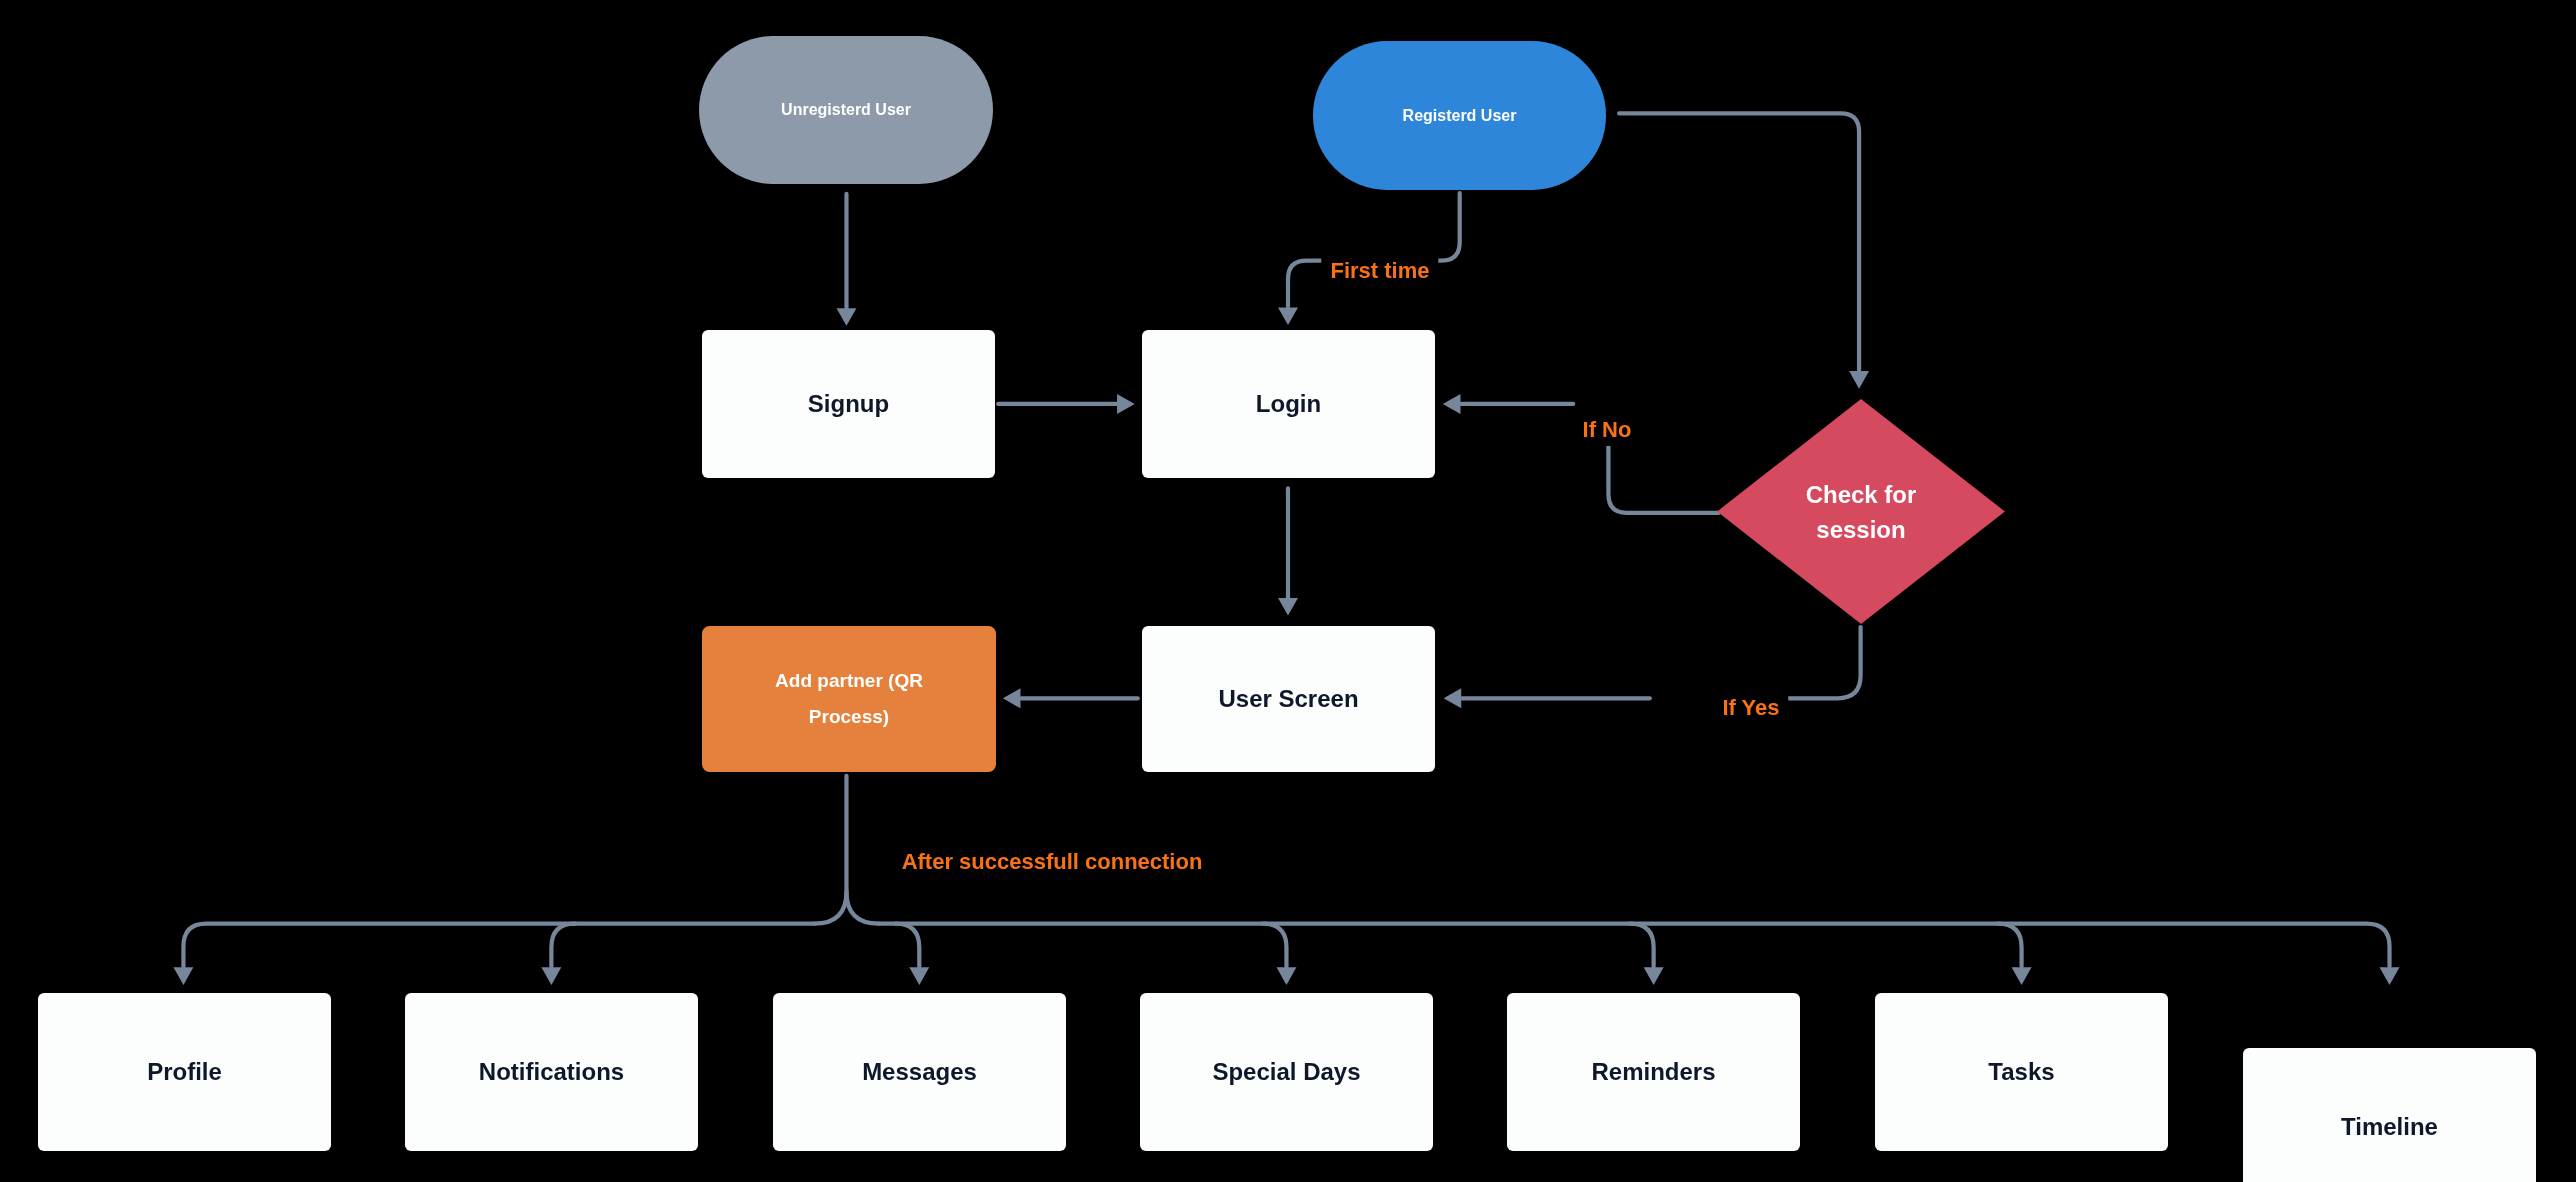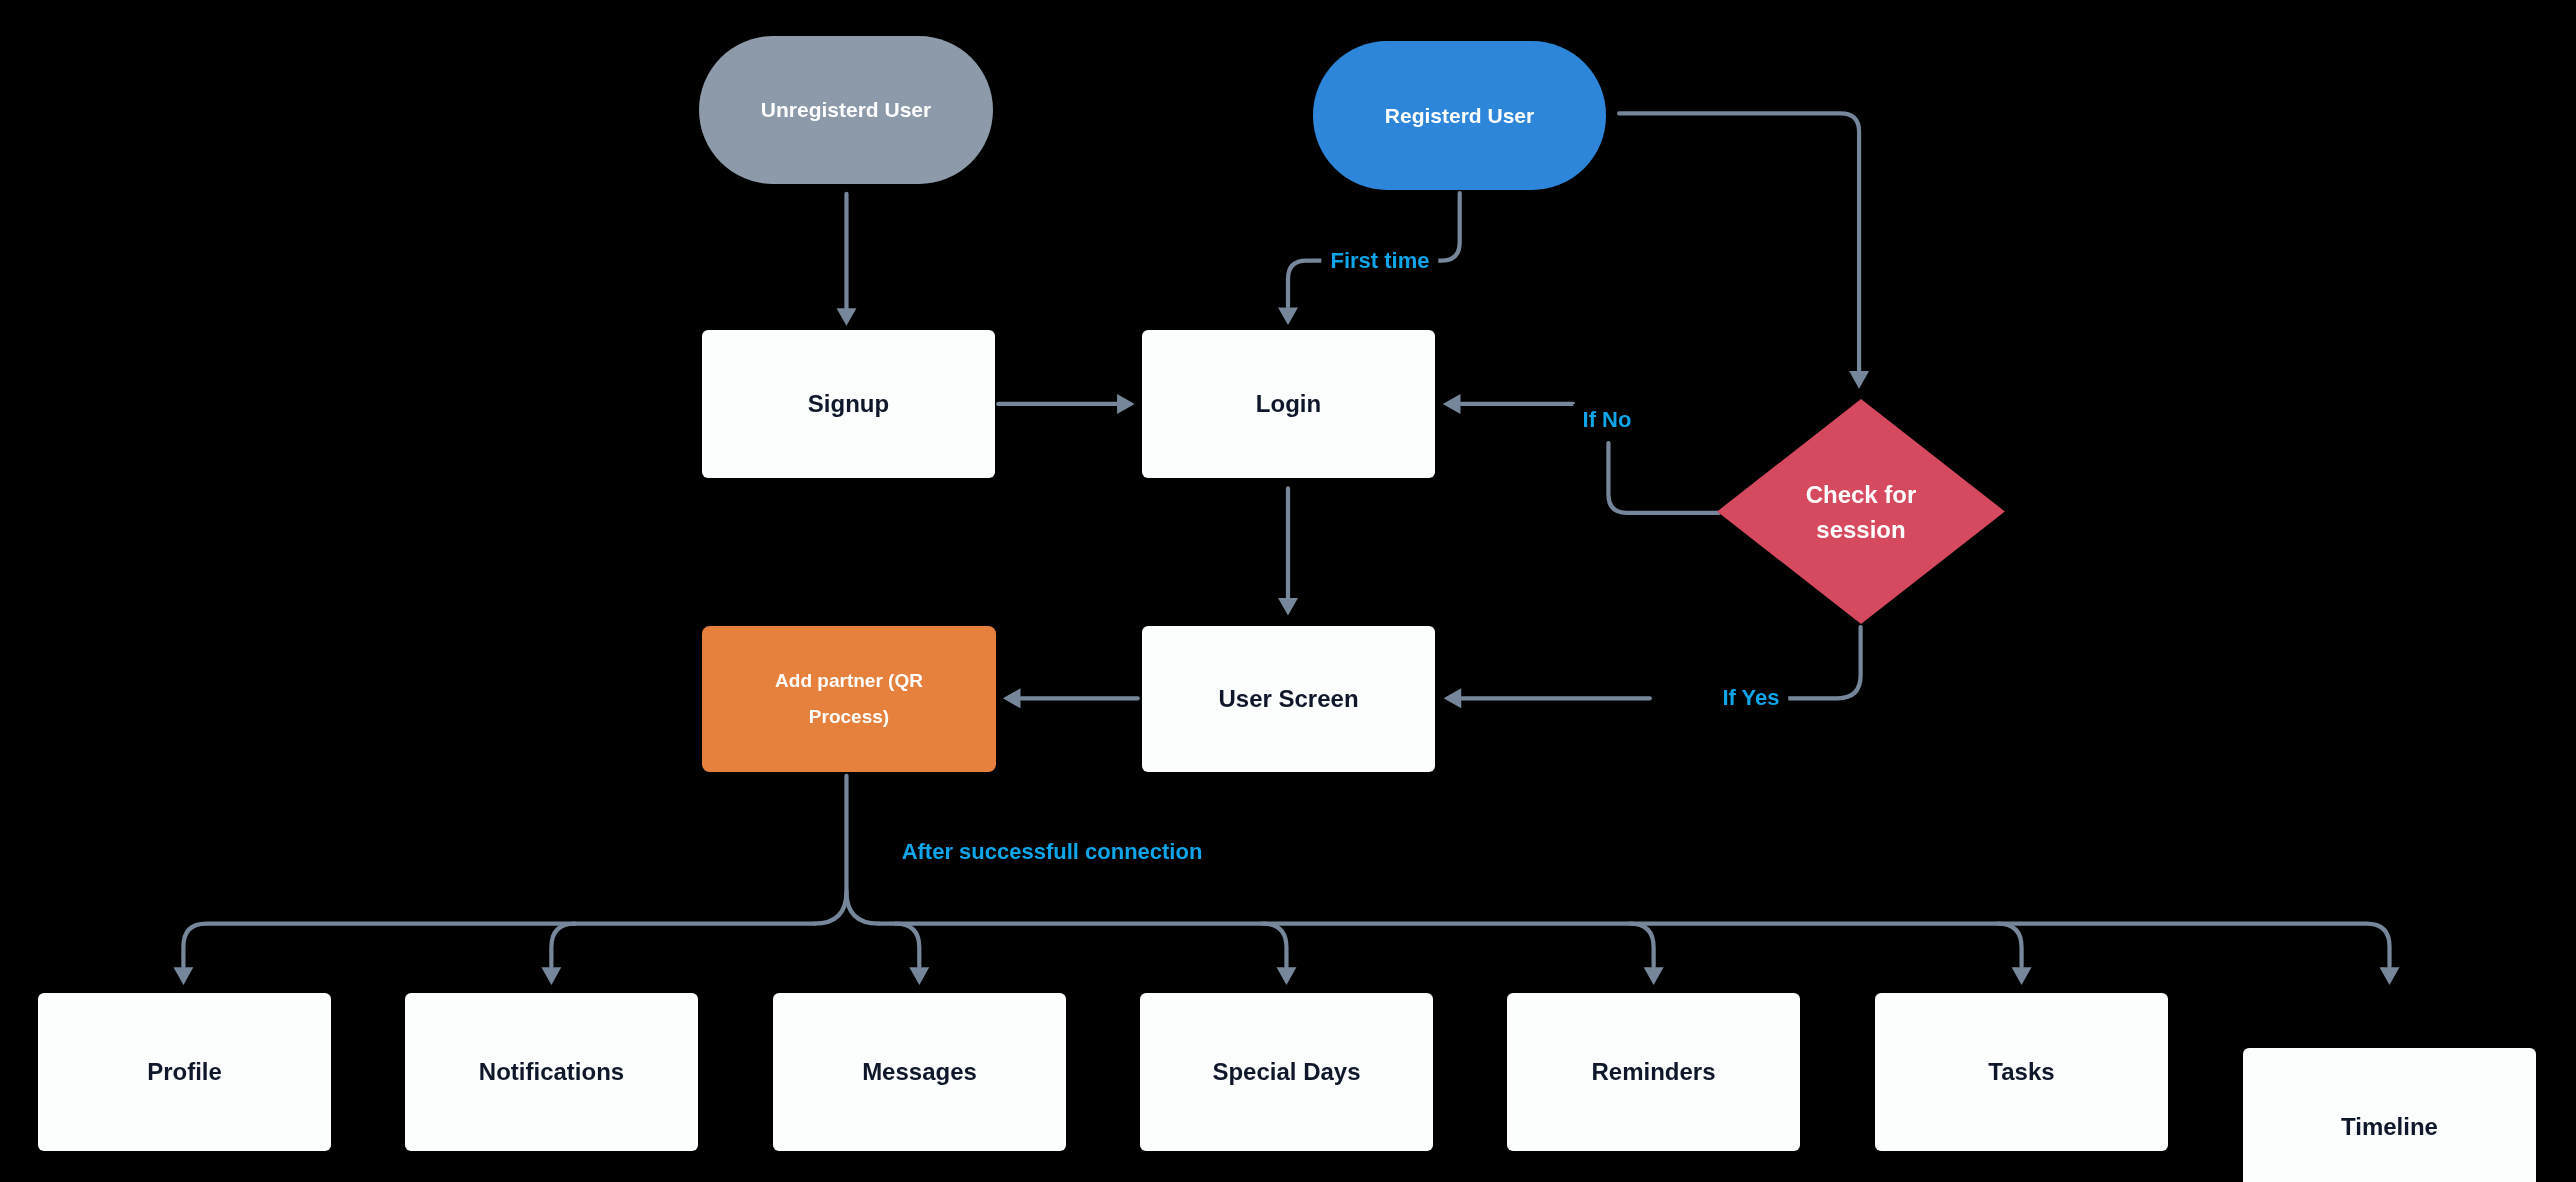--- a/index.html
+++ b/index.html
@@ -2,30 +2,30 @@
 <html style="font-size:12.3px"><head>
 <meta charset="utf-8">
 <style>
   html,body{margin:0;padding:0;background:#000;}
   #canvas{position:relative;width:2576px;height:1182px;background:#000;overflow:hidden;
           font-family:"Liberation Sans","DejaVu Sans",sans-serif;}
   #connectors{position:absolute;left:0;top:0;}
   .node{position:absolute;display:flex;align-items:center;justify-content:center;
         text-align:center;box-sizing:border-box;}
   .box{background:#fcfdfd;border-radius:6.1px;color:#0f172a;font-size:24px;font-weight:700;}
-  .pill{border-radius:74px;color:#fff;font-size:21px;font-weight:600;}
+  .pill{border-radius:74px;color:#fff;font-size:16px;font-weight:600;}
   .pill-gray{background:#8c9aa9;}
   .pill-blue{background:#2e86da;}
   .orange{background:#e5813c;border-radius:7.7px;color:#fff;font-size:19px;font-weight:600;line-height:36px;}
   .diamond{background:transparent;}
   .diamond svg{position:absolute;left:0;top:0;}
   .diamond .dlabel{position:relative;width:138px;color:#fff;font-size:24px;font-weight:600;line-height:35px;}
   .node .wrap2{width:201px;}
-  .edge-label{position:absolute;transform:translate(-50%,-50%);color:#0ea5e9;
-              font-size:22px;font-weight:600;white-space:nowrap;}
+  .edge-label{position:absolute;transform:translate(-50%,-50%);color:#f97316;
+              font-size:22px;font-weight:600;white-space:nowrap;margin-top:10px;}
   .edge-label.masked{background:#000;padding:3.1px 9.2px;}
 </style>
 </head>
 <body>
 
 <div id="canvas">
 
   <svg id="connectors" width="2576" height="1182" viewBox="0 0 3360 1542" fill="none" stroke="#77879B" stroke-width="5.5" stroke-linecap="round">
 
     <g>

